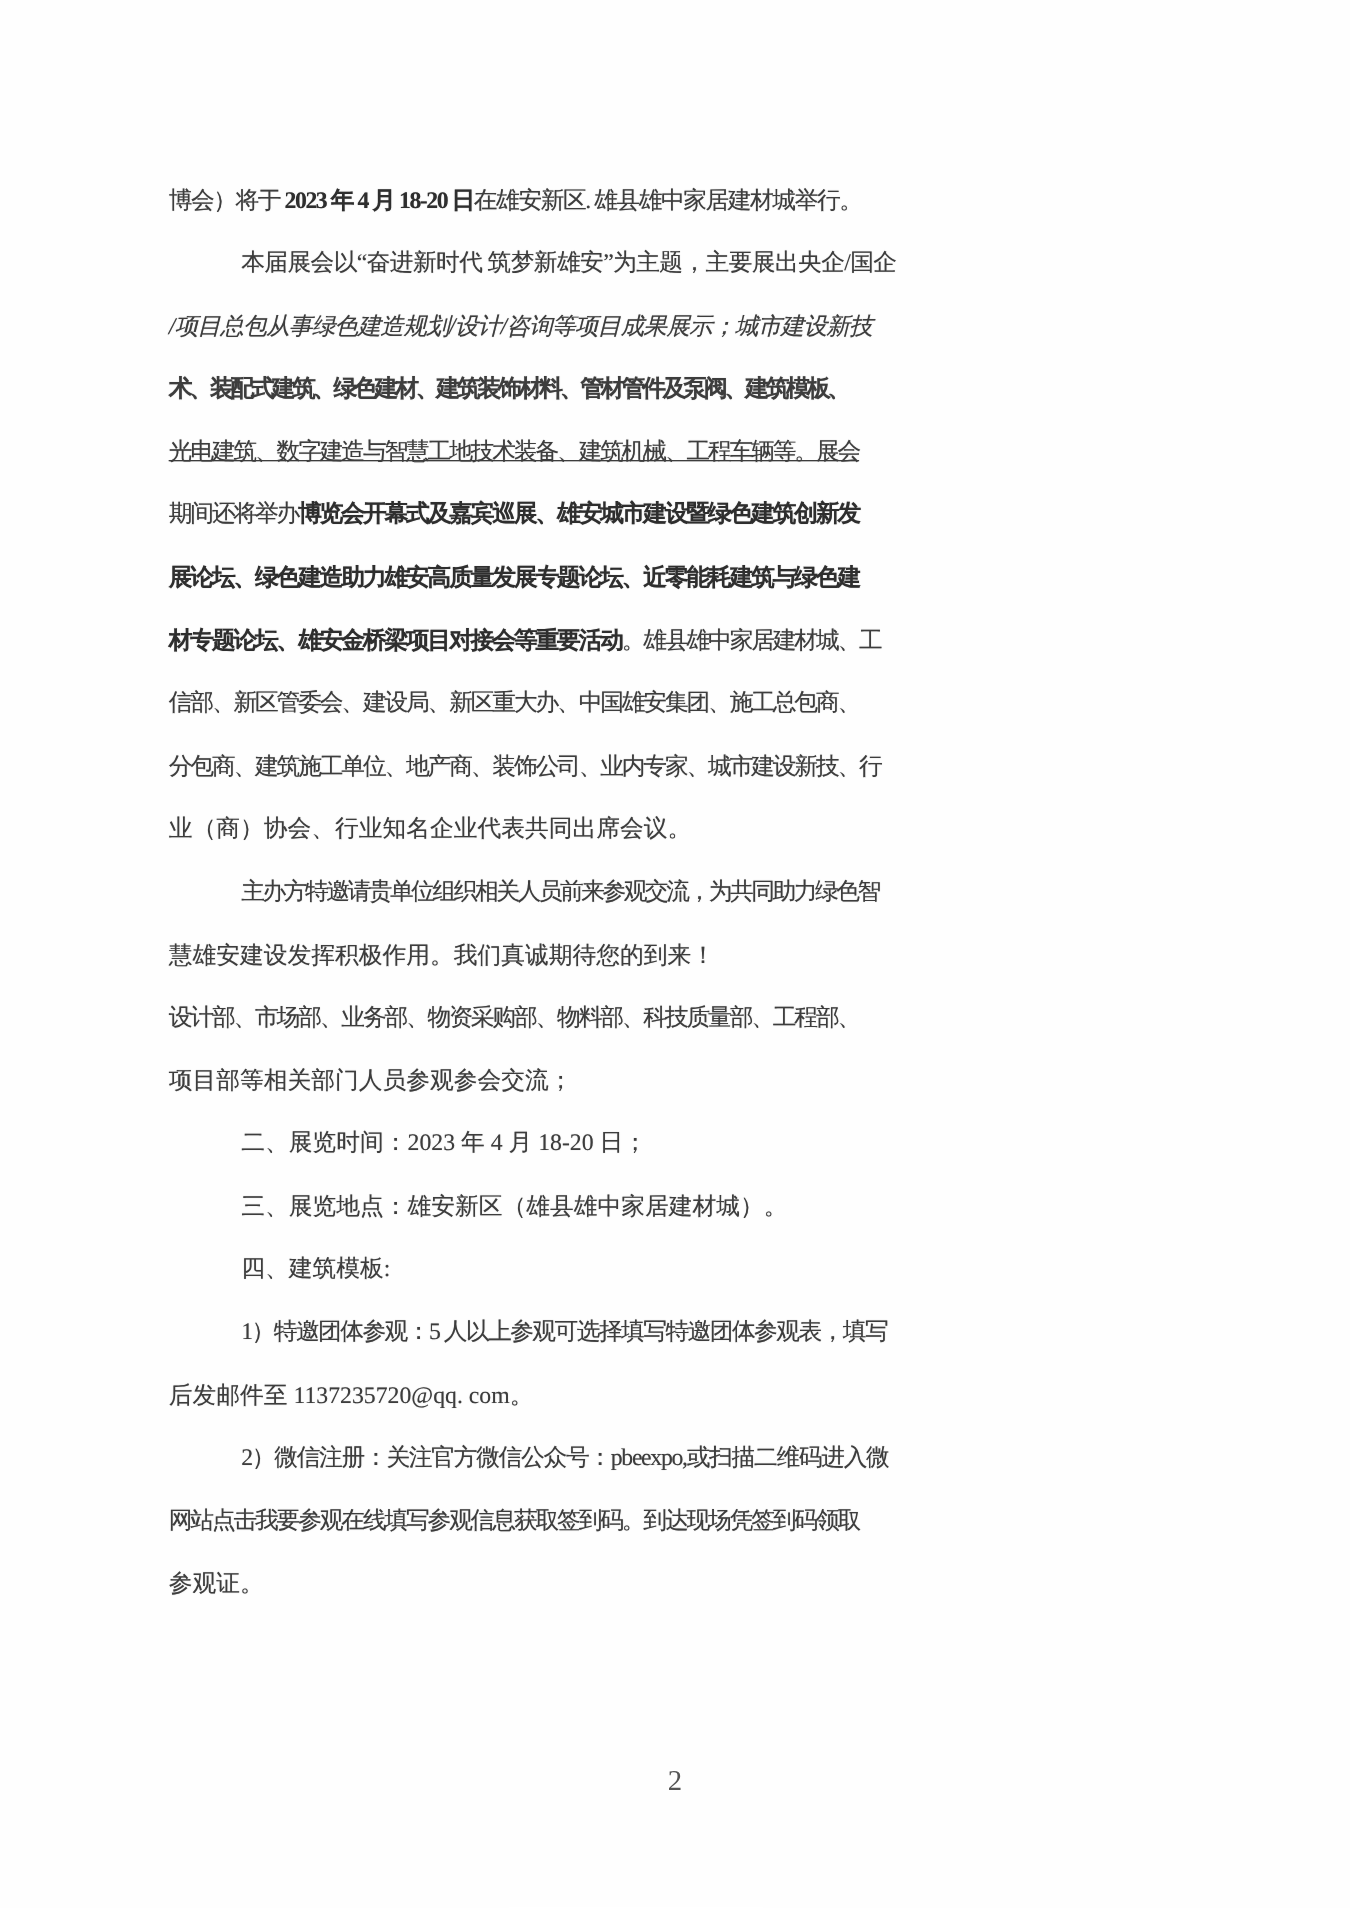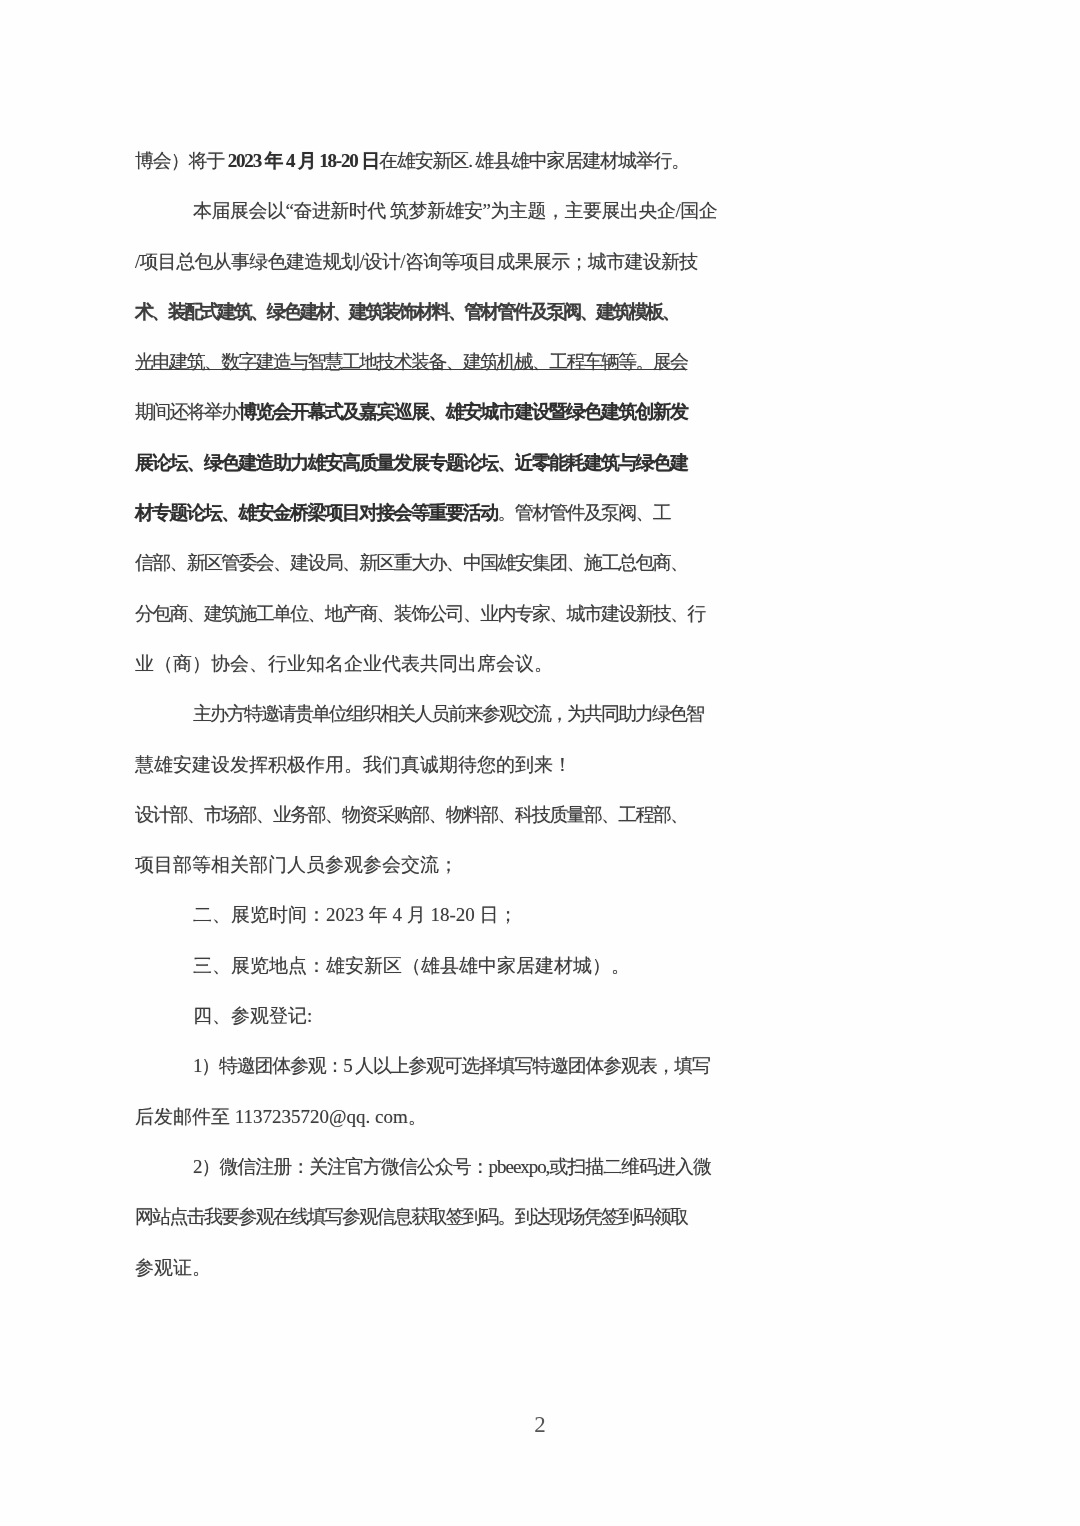--- a/index.html
+++ b/index.html
@@ -46,36 +46,36 @@
     font-family: "Liberation Serif", "DejaVu Serif", serif;
   }
 </style>
 </head>
 <body>
 
 <div class="page">
   <div class="doc-body">
       <div class="doc-line"><span class="line-inner" style="letter-spacing: -1.17857px;"><span class="seg">博会）将于 </span><span class="seg seg-bold">2023 年 4 月 18-20 日</span><span class="seg">在雄安新区. 雄县雄中家居建材城举行。</span></span></div>
       <div class="doc-line indent"><span class="line-inner" style="letter-spacing: -0.507812px;"><span class="seg">本届展会以“奋进新时代 筑梦新雄安”为主题，主要展出央企/国企</span></span></div>
-      <div class="doc-line"><span class="line-inner" style="letter-spacing: -0.703613px;"><span class="seg">/项目总包从事绿色建造规划/设计/咨询等项目成果展示；城市建设新技</span></span></div>
+      <div class="doc-line"><span class="line-inner" style="letter-spacing: -0.703613px; font-style: italic;"><span class="seg">/项目总包从事绿色建造规划/设计/咨询等项目成果展示；城市建设新技</span></span></div>
       <div class="doc-line"><span class="line-inner" style="letter-spacing: -2.53125px; font-weight: bold;"><span class="seg">术、装配式建筑、绿色建材、建筑装饰材料、管材管件及泵阀、建筑模板、</span></span></div>
       <div class="doc-line"><span class="line-inner" style="letter-spacing: -1.74194px; text-decoration: underline;"><span class="seg">光电建筑、数字建造与智慧工地技术装备、建筑机械、工程车辆等。展会</span></span></div>
       <div class="doc-line"><span class="line-inner" style="letter-spacing: -1.74194px;"><span class="seg">期间还将举办</span><span class="seg seg-bold">博览会开幕式及嘉宾巡展、雄安城市建设暨绿色建筑创新发</span></span></div>
       <div class="doc-line"><span class="line-inner" style="letter-spacing: -1.74194px;"><span class="seg seg-bold">展论坛、绿色建造助力雄安高质量发展专题论坛、近零能耗建筑与绿色建</span></span></div>
-      <div class="doc-line"><span class="line-inner" style="letter-spacing: -1.74194px;"><span class="seg seg-bold">材专题论坛、雄安金桥梁项目对接会等重要活动</span><span class="seg">。管材管件及泵阀、工</span></span></div>
+      <div class="doc-line"><span class="line-inner" style="letter-spacing: -1.74194px;"><span class="seg seg-bold">材专题论坛、雄安金桥梁项目对接会等重要活动</span><span class="seg">。雄县雄中家居建材城、工</span></span></div>
       <div class="doc-line"><span class="line-inner" style="letter-spacing: -1.74194px;"><span class="seg">信部、新区管委会、建设局、新区重大办、中国雄安集团、施工总包商、</span></span></div>
       <div class="doc-line"><span class="line-inner" style="letter-spacing: -1.74194px;"><span class="seg">分包商、建筑施工单位、地产商、装饰公司、业内专家、城市建设新技、行</span></span></div>
       <div class="doc-line"><span class="line-inner"><span class="seg">业（商）协会、行业知名企业代表共同出席会议。</span></span></div>
       <div class="doc-line indent"><span class="line-inner" style="letter-spacing: -2px;"><span class="seg">主办方特邀请贵单位组织相关人员前来参观交流，为共同助力绿色智</span></span></div>
       <div class="doc-line"><span class="line-inner"><span class="seg">慧雄安建设发挥积极作用。我们真诚期待您的到来！</span></span></div>
       <div class="doc-line"><span class="line-inner" style="letter-spacing: -1.74194px; text-align: center;"><span class="seg">设计部、市场部、业务部、物资采购部、物料部、科技质量部、工程部、</span></span></div>
       <div class="doc-line"><span class="line-inner"><span class="seg">项目部等相关部门人员参观参会交流；</span></span></div>
       <div class="doc-line indent"><span class="line-inner"><span class="seg">二、展览时间：2023 年 4 月 18-20 日；</span></span></div>
       <div class="doc-line indent"><span class="line-inner"><span class="seg">三、展览地点：雄安新区（雄县雄中家居建材城）。</span></span></div>
-      <div class="doc-line indent"><span class="line-inner"><span class="seg">四、参观登记:</span></span></div>
+      <div class="doc-line indent"><span class="line-inner"><span class="seg">四、建筑模板:</span></span></div>
       <div class="doc-line indent"><span class="line-inner" style="letter-spacing: -1.25833px;"><span class="seg">1）特邀团体参观：5 人以上参观可选择填写特邀团体参观表，填写</span></span></div>
       <div class="doc-line"><span class="line-inner"><span class="seg">后发邮件至 1137235720@qq. com。</span></span></div>
       <div class="doc-line indent"><span class="line-inner" style="letter-spacing: -1.05208px;"><span class="seg">2）微信注册：关注官方微信公众号：pbeexpo,或扫描二维码进入微</span></span></div>
       <div class="doc-line"><span class="line-inner" style="letter-spacing: -1.74194px;"><span class="seg">网站点击我要参观在线填写参观信息获取签到码。到达现场凭签到码领取</span></span></div>
       <div class="doc-line"><span class="line-inner"><span class="seg">参观证。</span></span></div>
     </div>
   <div class="page-number">2</div>
 </div>
 
 </body></html>

